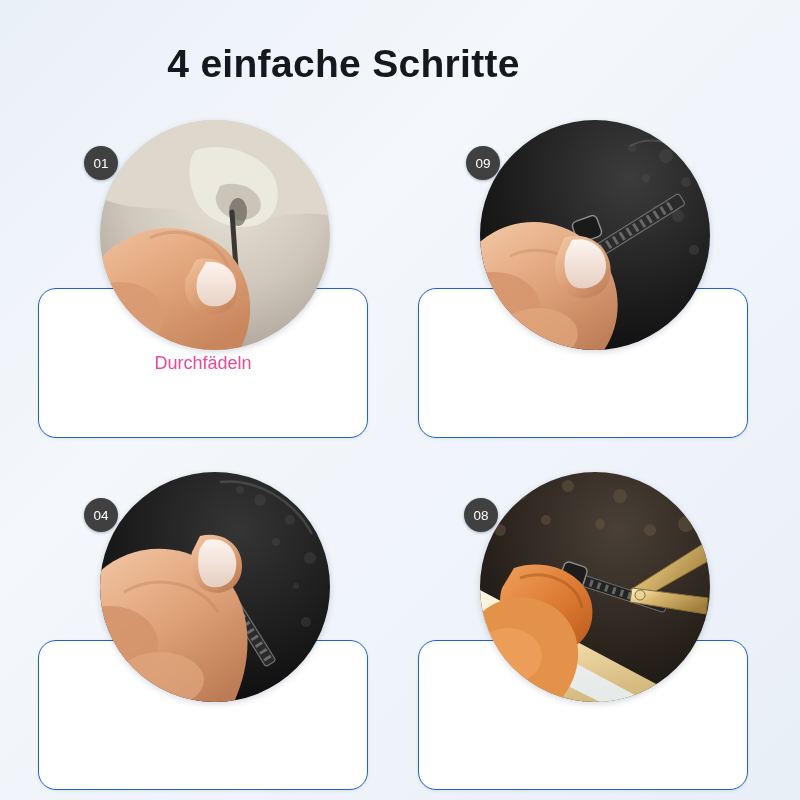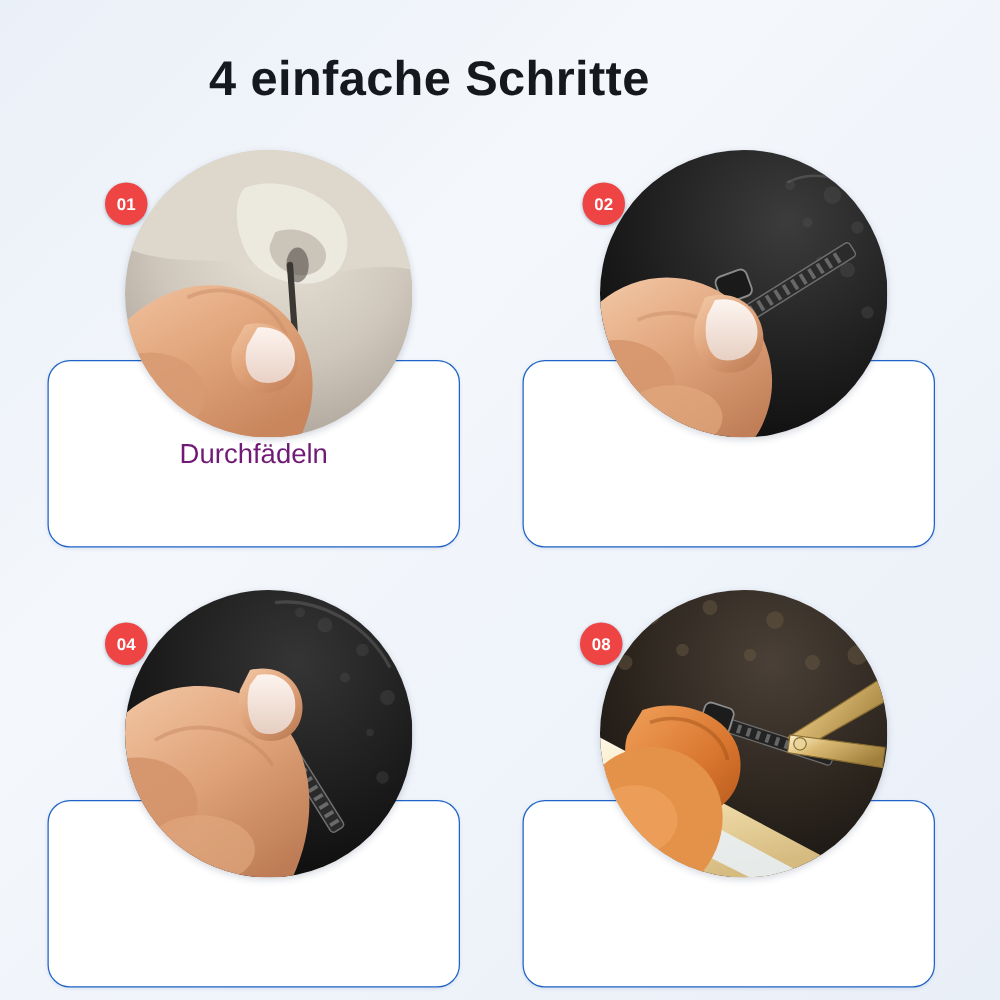--- a/index.html
+++ b/index.html
@@ -69,22 +69,22 @@
     position: absolute;
     left: 0;
     bottom: 12px;
     width: 330px;
     height: 150px;
     display: flex;
     align-items: center;
     justify-content: center;
     box-sizing: border-box;
     padding: 0 14px 0 14px;
-    font-size: 22px;
-    color: #701a75;
+    font-size: 18px;
+    color: #ec4899;
     text-align: center;
     line-height: 1.25;
     z-index: 6;
   }
 
   
   .photo {
     position: absolute;
     left: 62px;
     top: 0;
@@ -102,24 +102,24 @@
     height: 230px;
   }
 
   .badge {
     position: absolute;
     left: 46px;
     top: 26px;
     width: 34px;
     height: 34px;
     border-radius: 50%;
-    background: #ef4444;
+    background: #404040;
     color: #ffffff;
     font-size: 13.5px;
-    font-weight: bold;
+    font-weight: normal;
     display: flex;
     align-items: center;
     justify-content: center;
     z-index: 8;
     box-shadow: 0 1px 3px rgba(10, 40, 90, 0.35);
   }
 
   
   .step.s2 .badge { left: 48px; top: 26px; }
   .step.s3 .badge { left: 46px; top: 26px; }
@@ -229,21 +229,21 @@
           <rect x="94" y="98" width="26" height="22" rx="5" fill="#1a1a1a" stroke="#8a8a8a" stroke-width="1.5" transform="rotate(-20 107 109)"></rect>
           <path d="M-10 132 C20 96 72 92 108 122 C142 150 146 198 124 230 L-10 230 Z" fill="url(#g2skin)"></path>
           <path d="M30 136 C62 122 100 136 114 162" fill="none" stroke="#c88b63" stroke-width="3" opacity="0.45"></path>
           <path d="M84 118 C106 110 126 124 130 144 C134 164 120 180 100 178 C82 176 72 158 76 138 Z" fill="url(#g2skin)"></path>
           <path d="M92 120 C112 116 126 130 126 146 C126 162 112 170 98 168 C86 166 82 148 86 132 Z" fill="url(#g2nail)"></path>
           <ellipse cx="14" cy="188" rx="46" ry="36" fill="#d6966e" opacity="0.9"></ellipse>
           <ellipse cx="58" cy="214" rx="40" ry="26" fill="#e2a87f" opacity="0.7"></ellipse>
         </svg>
       </div>
 
-      <div class="badge">02</div>
+      <div class="badge">09</div>
 
     </div>
 
     <div class="step s3">
       <div class="step-card"></div>
 
       <div class="photo">
         <svg viewBox="0 0 230 230" xmlns="http://www.w3.org/2000/svg">
           <defs>
             <radialGradient id="g3bg" cx="60%" cy="25%" r="85%">

